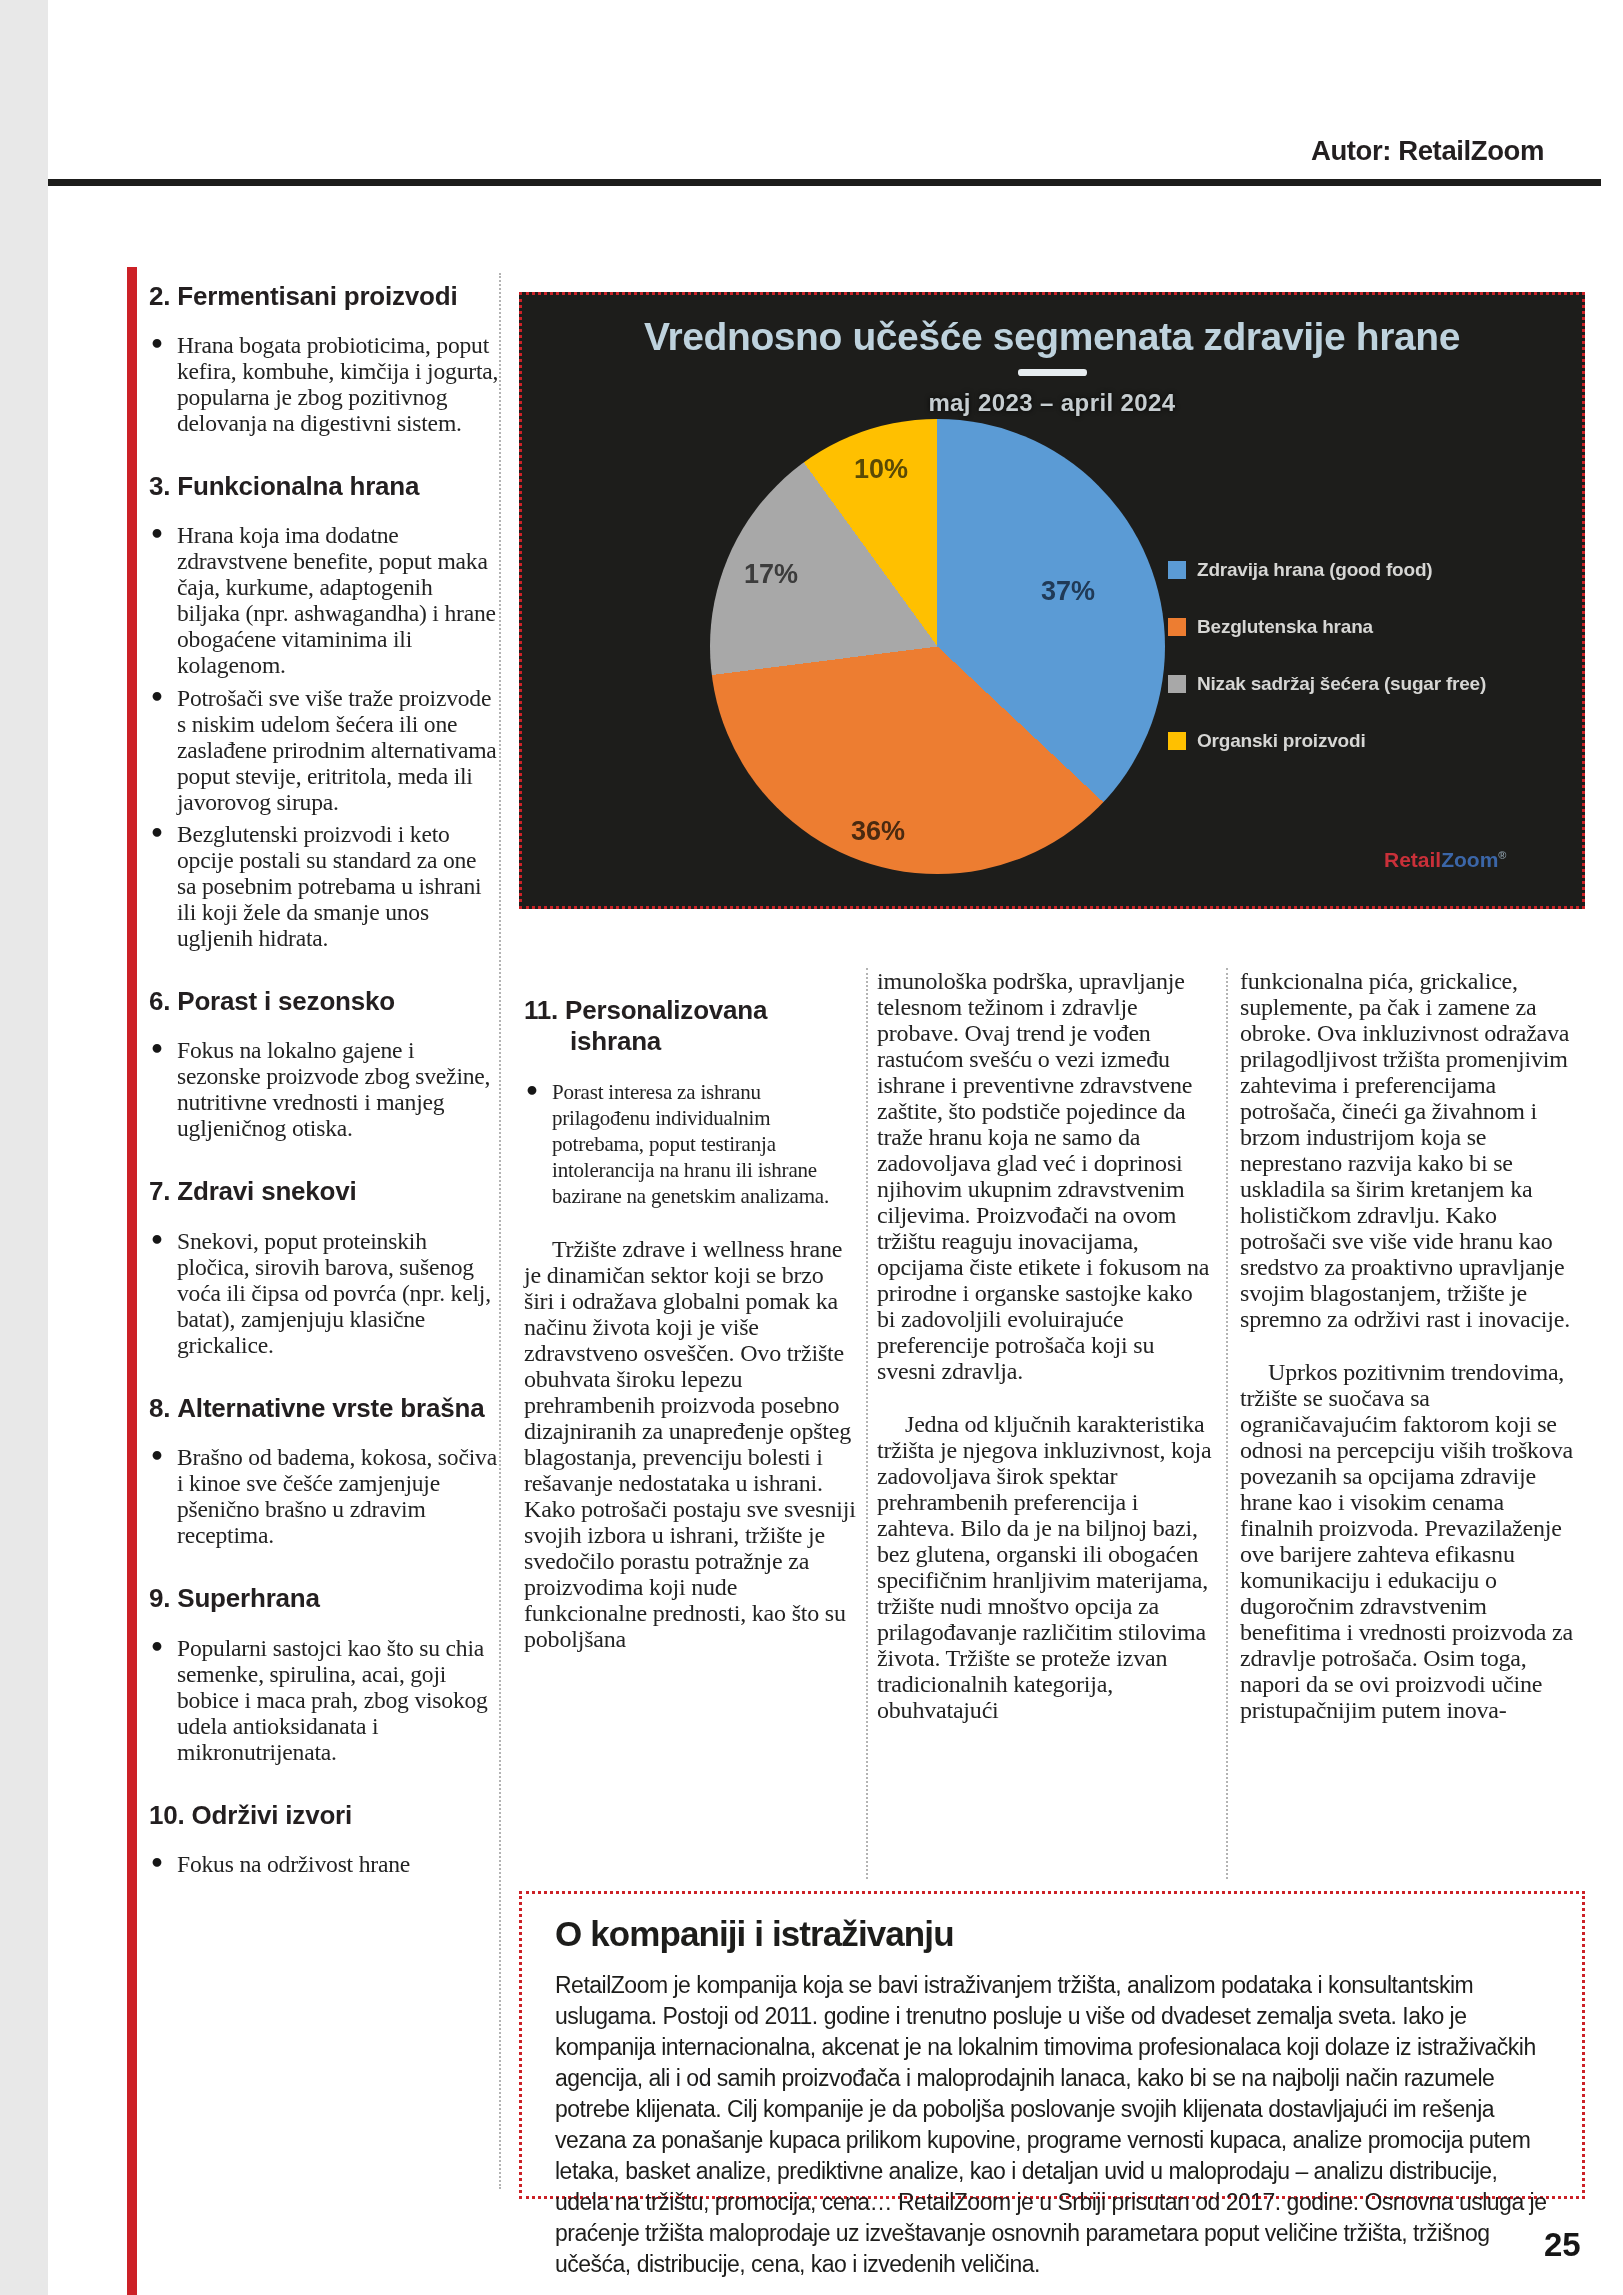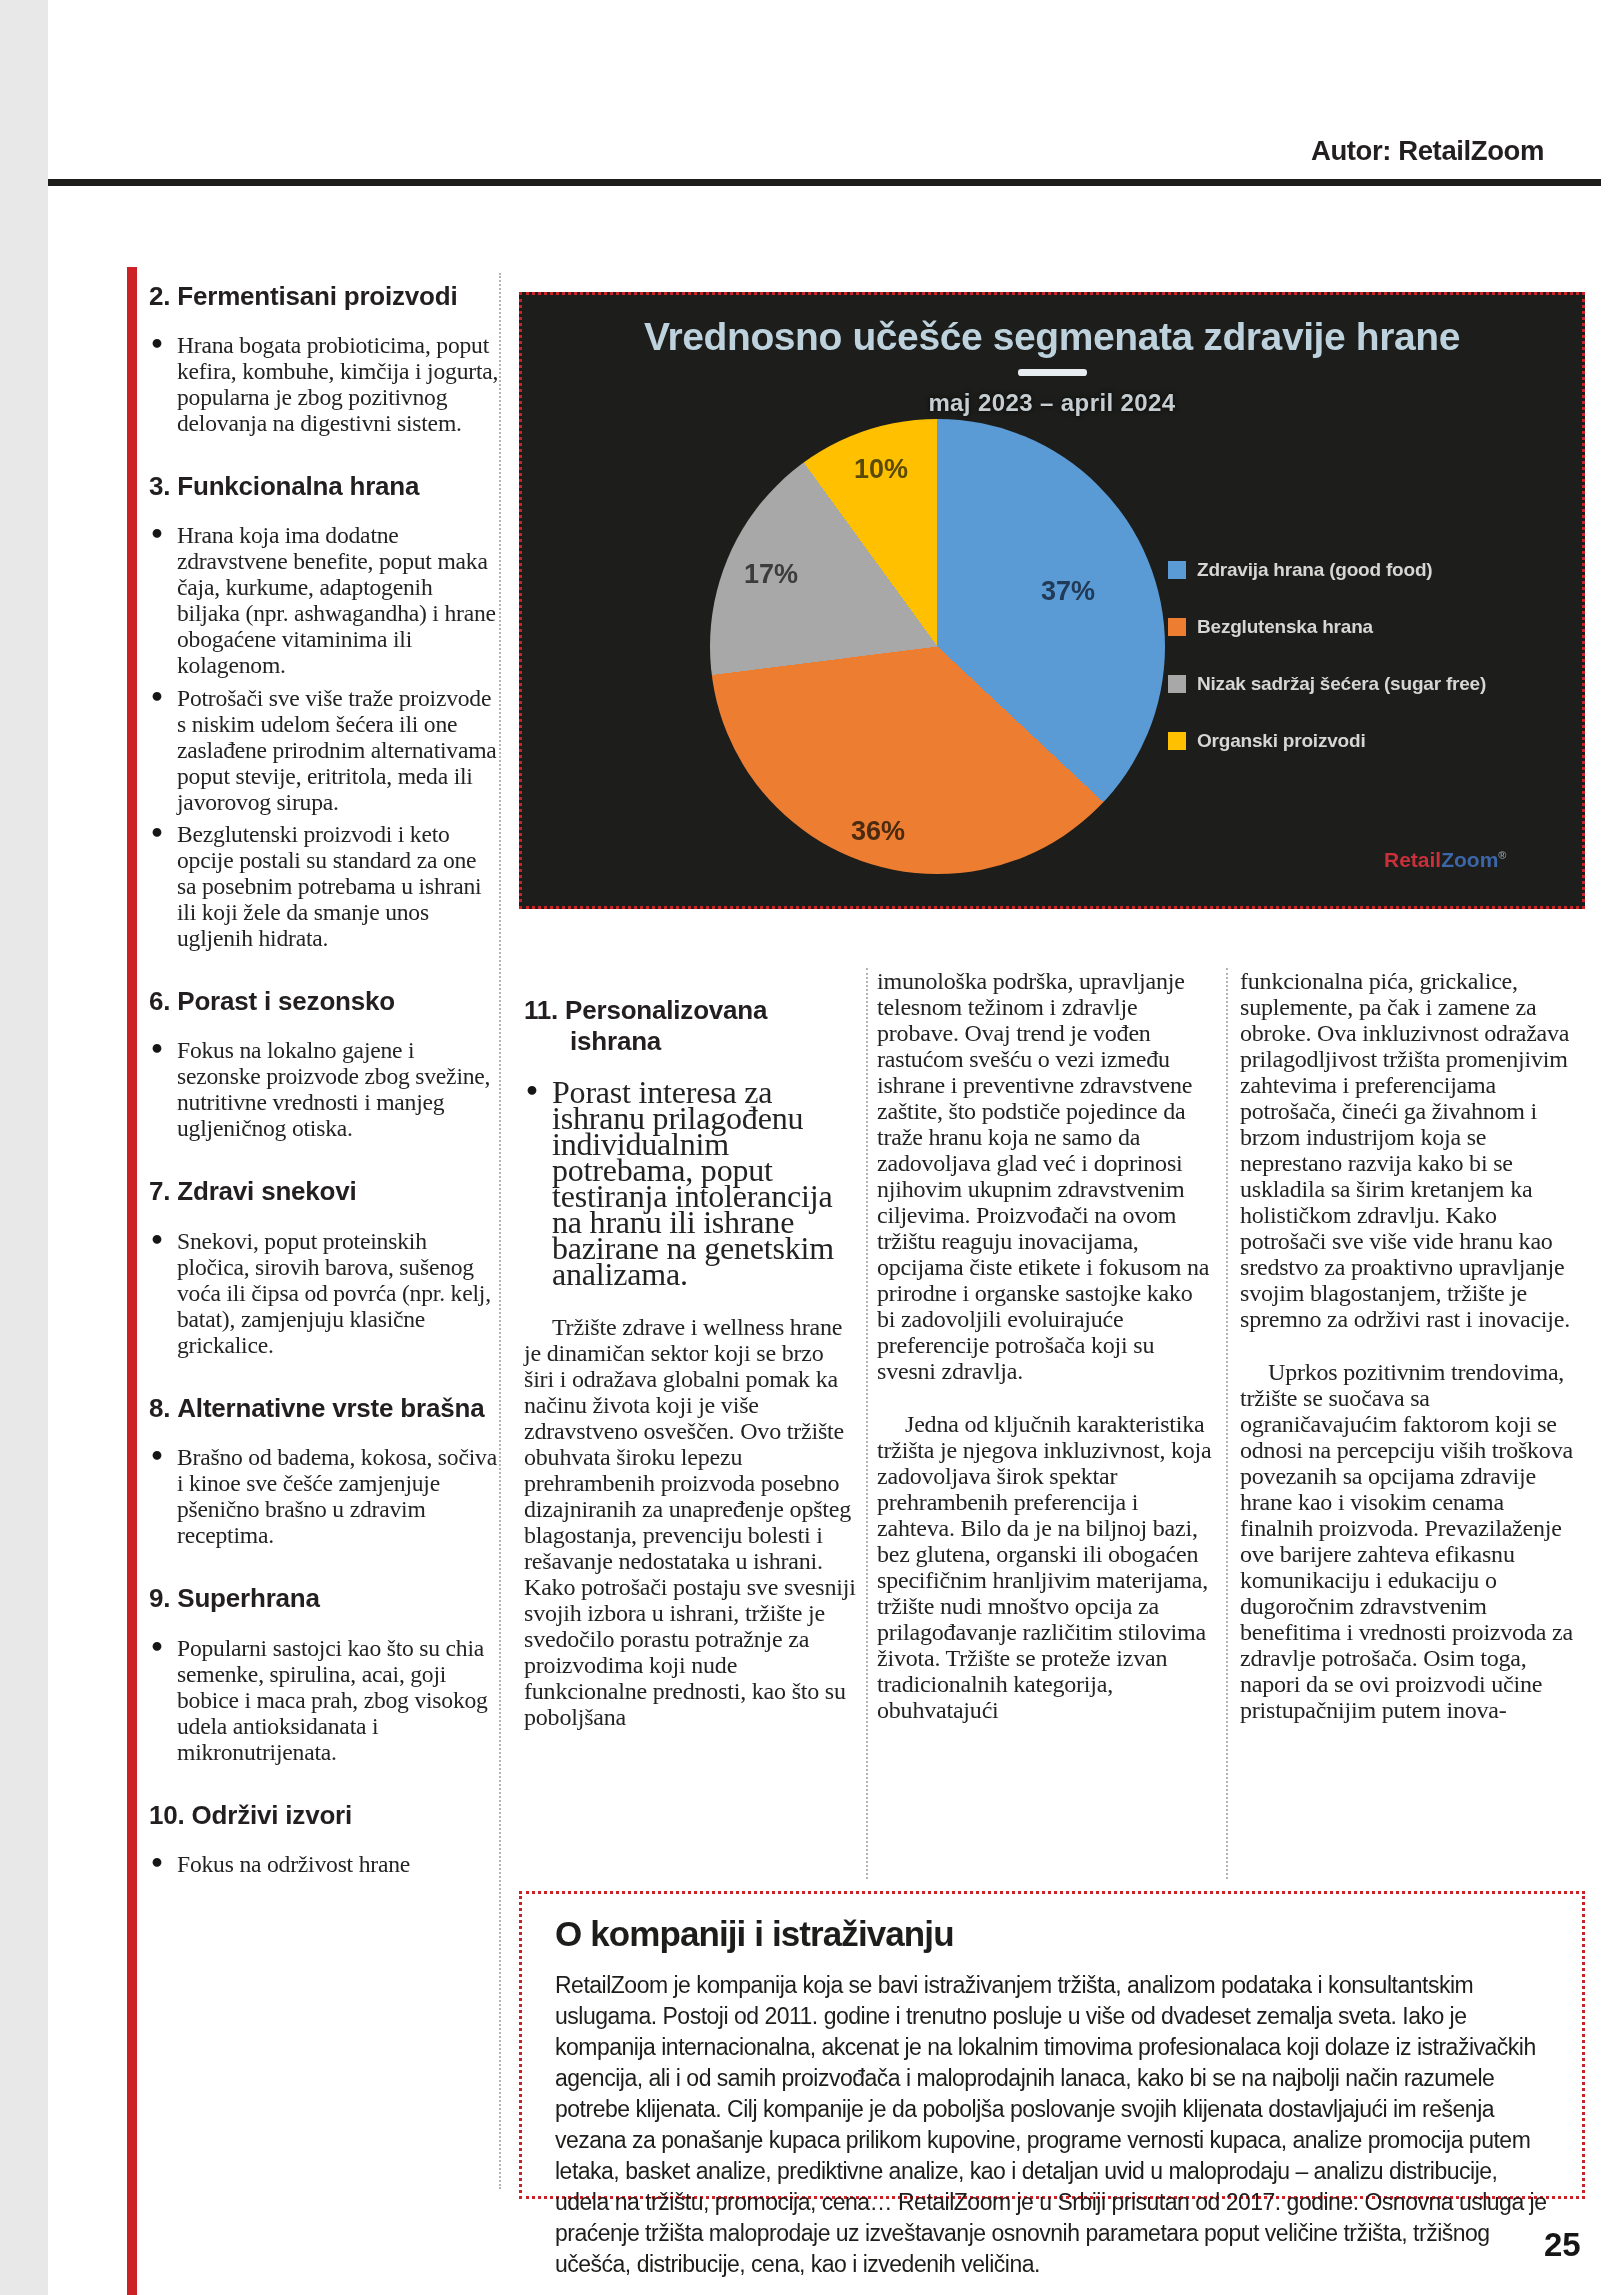--- a/index.html
+++ b/index.html
@@ -45,21 +45,21 @@
   .c-logo{position:absolute;left:862px;top:553px;font:700 21px "Liberation Sans",sans-serif;opacity:.92;}
   .lg-red{color:#d8323c;}.lg-blue{color:#3e6db5;}
   .lg-mark{font-size:11px;color:#8fa0ad;}
 
   
   .bodycol{position:absolute;top:968px;width:335px;}
   .bodycol p{font:400 24px/26px "Liberation Serif",serif;color:#232323;margin:0;letter-spacing:-0.2px;}
   .bodycol p.ind{text-indent:28px;margin-top:27px;}
   .bodycol .sec-h{margin:27px 0 22px;padding-left:46px;text-indent:-46px;}
   .bodycol .bullet{margin-bottom:0;}
-  .bodycol .btext{font-size:32px;line-height:26px;}
+  .bodycol .btext{font-size:21px;line-height:26px;}
 
   
   .about{position:absolute;left:471px;top:1891px;width:1066px;height:308px;border:3.9px dotted #cc2127;
          box-sizing:border-box;padding:20.4px 33px;}
   .about h2{margin:0 0 15.7px;font:700 35px "Liberation Sans",sans-serif;letter-spacing:-0.9px;color:#1d1d1b;}
   .about p{margin:0;font:400 23px/31px "Liberation Sans",sans-serif;letter-spacing:-0.5px;color:#1d1d1b;}
 
   
   footer{position:absolute;left:1062px;top:2226px;height:42px;display:flex;align-items:center;gap:11.8px;}
   .f-logo{width:29px;height:29px;border:2.4px solid #1d1d1b;border-radius:50%;box-sizing:border-box;

